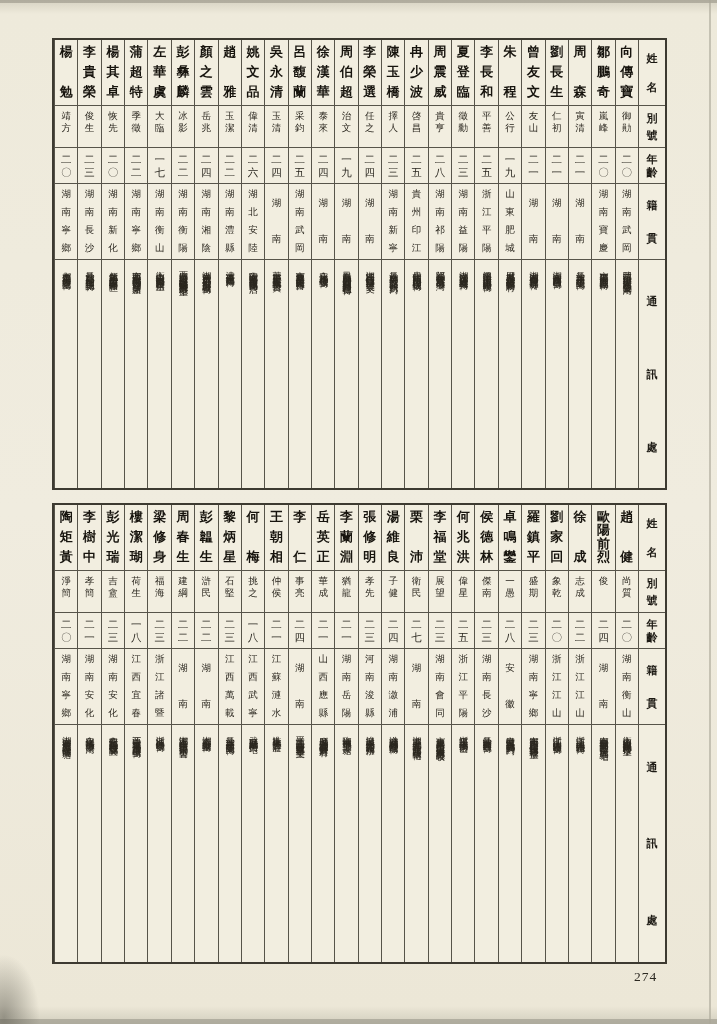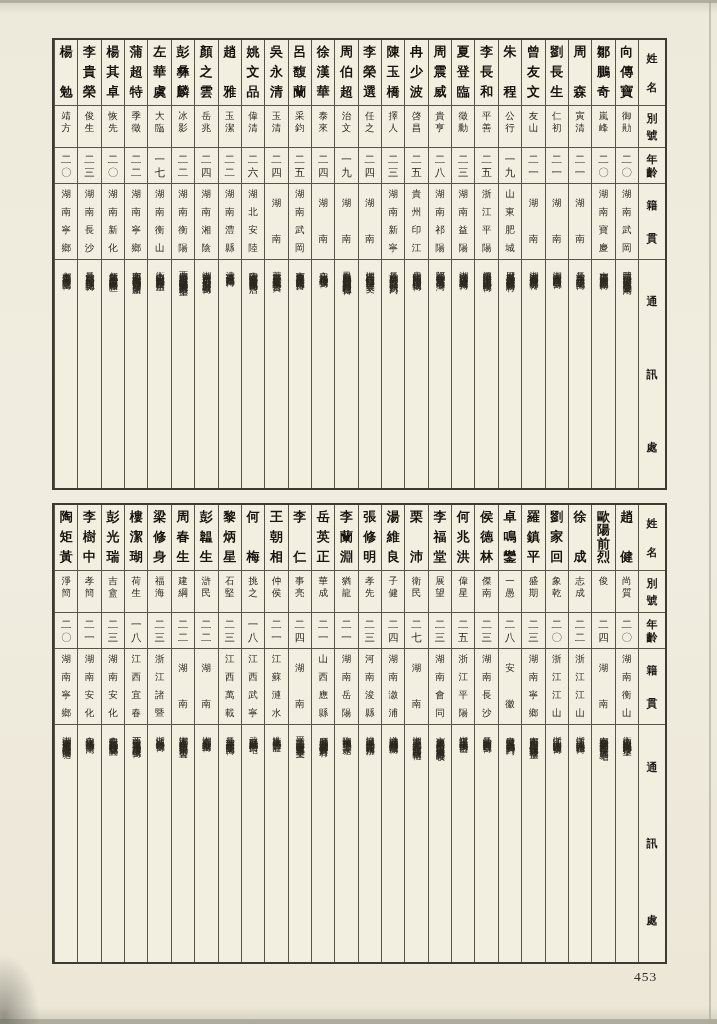--- a/index.html
+++ b/index.html
@@ -1302,14 +1302,14 @@
           <span>貫</span>
         </div>
       <div class="cell b-addr spread hdr">
           <span>通</span>
           <span>訊</span>
           <span>處</span>
         </div>
     </div>
   </div>
 
-  <div class="page-number">453</div>
+  <div class="page-number">274</div>
 </div>
 
 </body></html>

